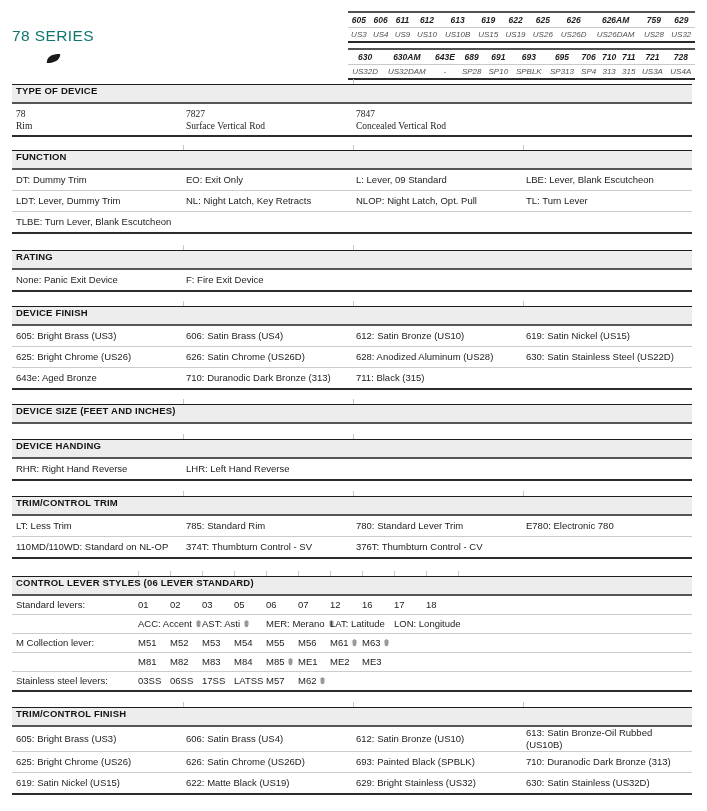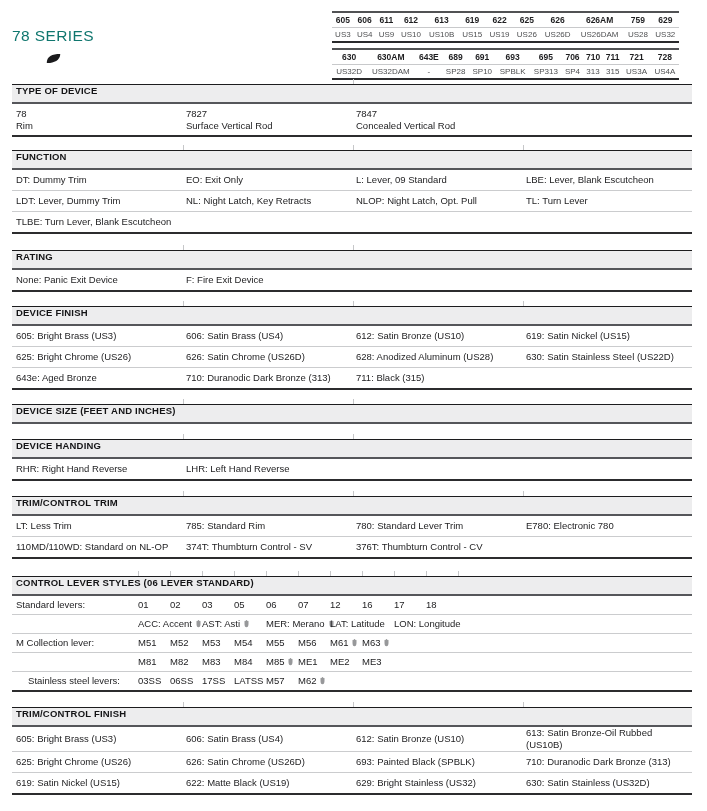--- a/index.html
+++ b/index.html
@@ -3,45 +3,45 @@
 <meta charset="utf-8">
 <style>
   html,body{margin:0;padding:0;background:#fff;}
   .page{position:relative;width:707px;height:811px;background:#fff;overflow:hidden;
         font-family:"Liberation Sans",sans-serif;color:#232325;}
   
   .top{position:relative;height:79px;}
   .title{position:absolute;left:12px;top:27px;font-size:15.5px;color:#0f766e;
          letter-spacing:.4px;display:flex;align-items:center;gap:6px;flex-direction:column;}
   .leaf svg{width:15px;height:11px;fill:#1b1b1d;display:block;margin-top:2px;}
-  .ftable{position:absolute;left:332px;top:11px;width:347px;}
+  .ftable{position:absolute;left:348px;top:11px;width:347px;font-style:italic;}
   .band{border-collapse:collapse;width:100%;border-top:2px solid #515254;
         border-bottom:2px solid #2a2a2c;margin-bottom:5px;}
   .band td{text-align:center;padding:2px 1px;white-space:nowrap;}
   .band tr.codes td{font-weight:bold;font-size:8.5px;color:#1e1e20;border-bottom:1px solid #c8c9cb;}
   .band tr.us td{font-size:8px;color:#4f5052;margin-top:24px;}
   
   .section{margin:0 15px 0 12px;}
   .ticks{position:relative;height:5px;}
   .ticks i{position:absolute;top:0;width:1px;height:5px;background:#c6c7c9;}
   .shead{border-top:1.5px solid #1c1c1e;border-bottom:2.5px solid #55565a;background:#ededee;
          height:17px;display:flex;align-items:flex-start;padding-left:4px;font-weight:bold;
          font-size:9.5px;letter-spacing:.2px;color:#141416;}
   .rows{border-bottom:2px solid #2c2c2e;}
   .r{display:grid;grid-template-columns:170px 170px 170px 1fr;padding-left:4px;
      align-items:center;min-height:20px;border-bottom:1px solid #cbccce;font-size:9.5px;}
   .rows .r:last-child{border-bottom:none;}
   .c{padding-right:6px;line-height:12px;}
-  .tall{align-items:start;padding-top:4px;padding-bottom:3px;min-height:24px;}
+  .tall{align-items:start;padding-top:4px;padding-bottom:3px;min-height:24px;font-family:Liberation Serif, serif;}
   .tall .c div{line-height:12px;}
   .indent{padding-left:13px;}
   
   .rl{display:grid;grid-template-columns:122px repeat(10,32px) 1fr;padding-left:4px;
       align-items:center;min-height:18px;border-bottom:1px solid #cbccce;font-size:9.5px;}
-  .rows .rl:last-child{border-bottom:none;text-align:center;}
+  .rows .rl:last-child{border-bottom:none;}
   .wide{grid-column:span 2;}
   .cellflex{display:flex;align-items:center;gap:3px;white-space:nowrap;}
   .hand svg{width:7px;height:8px;fill:#97989a;display:block;}
 </style>
 </head>
 <body>
 
 <div class="page">
 
   <div class="top">

